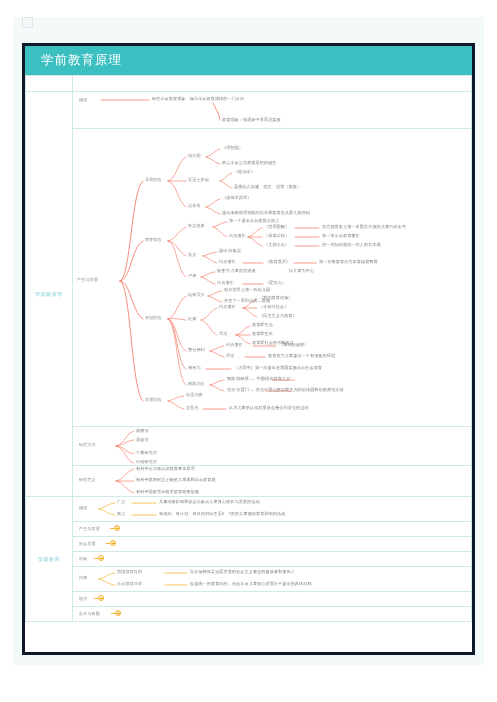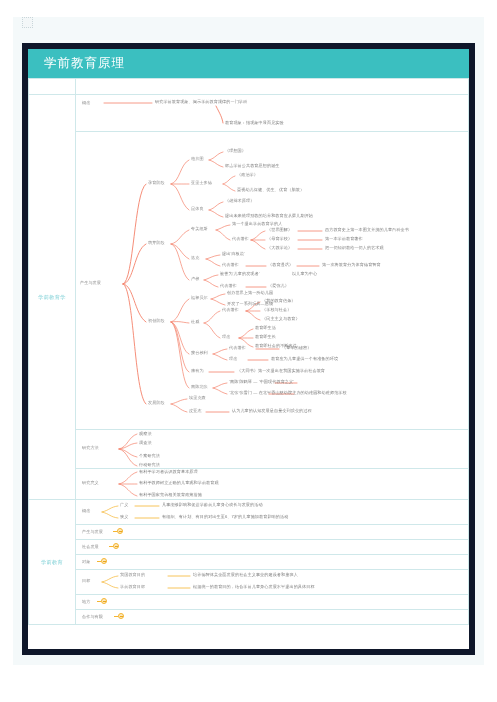--- a/index.html
+++ b/index.html
@@ -14,21 +14,21 @@
     background:#f4f9fa;
     box-sizing:border-box;
   }
   .corner-dot{
     position:absolute;left:22px;top:17px;width:9px;height:9px;
     border:1px dotted #c9d6da;background:#f3f7f8;
   }
   .card{
     position:absolute;left:9px;top:26px;width:453px;height:612px;
     background:#ffffff;
-    border:6px solid #0f172a;
+    border:3px solid #0f172a;
     box-sizing:border-box;
   }
   .title-bar{
     height:29px;background:#3bbfc0;
     display:flex;align-items:center;padding-left:16px;
     box-sizing:border-box;
   }
   .title-bar .t{color:#ffffff;font-size:12.5px;letter-spacing:1px;}
 
   table.mm{border-collapse:collapse;width:100%;table-layout:fixed;}

